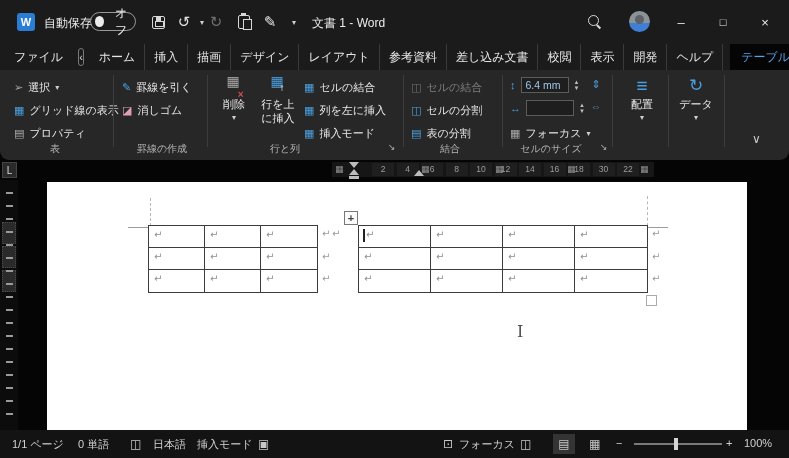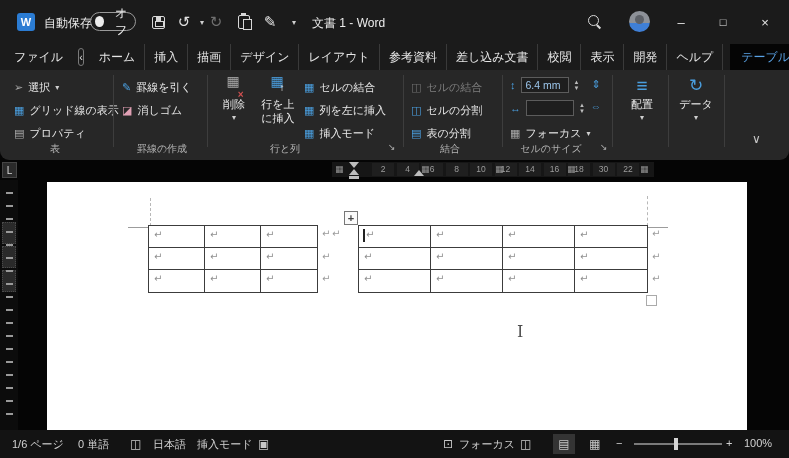--- a/index.html
+++ b/index.html
@@ -456,21 +456,21 @@
           <span class="cellmark">↵</span>
         </div>
       </div>
       <span class="endmark" style="left: 605px; top: 46px;">↵</span>
       <span class="endmark" style="left: 605px; top: 68.6667px;">↵</span>
       <span class="endmark" style="left: 605px; top: 91.3333px;">↵</span>
     </div>
 </div>
 
 <div id="statusbar" class="abs">
-  <div class="sb-item" style="left:12px;">1/6 ページ</div>
+  <div class="sb-item" style="left:12px;">1/1 ページ</div>
   <div class="sb-item" style="left:78px;">0 単語</div>
   <div class="sb-item sb-ico" style="left:130px;">◫</div>
   <div class="sb-item" style="left:153px;">日本語</div>
   <div class="sb-item" style="left:197px;">挿入モード</div>
   <div class="sb-item sb-ico" style="left:258px;">▣</div>
 
   <div class="sb-item sb-ico" style="left:443px;">⊡</div>
   <div class="sb-item" style="left:459px;">フォーカス</div>
   <div class="sb-item sb-ico" style="left:520px;">◫</div>
   <div class="sb-item sb-hl abs" style="left:553px;">

